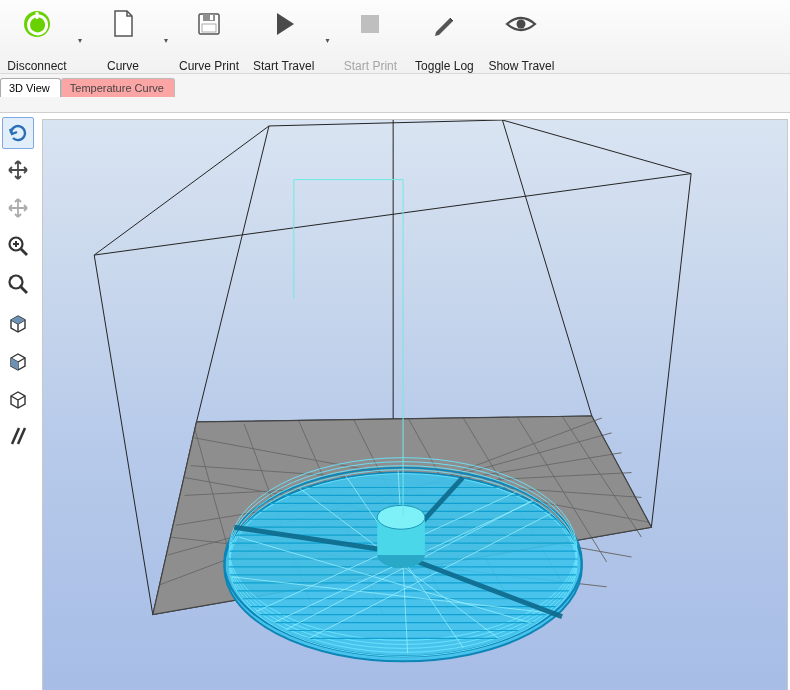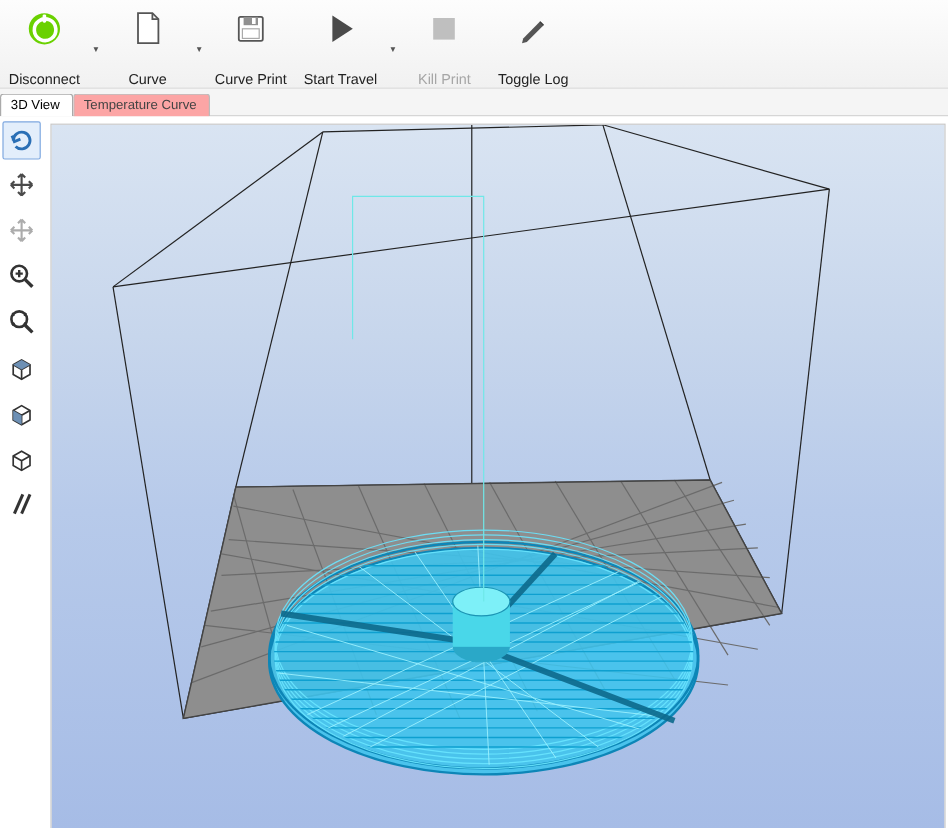--- a/index.html
+++ b/index.html
@@ -65,21 +65,21 @@
     height: 26px;
     font-size: 8px;
     color: #555;
     cursor: pointer;
   }
 
   
   .tabstrip {
     display: flex;
     align-items: flex-end;
-    padding: 0 0 0 0;
+    padding: 0 0 16px 0;
     background: #f5f5f5;
     border-bottom: 1px solid #cfcfcf;
     height: 22px;
   }
   .tab {
     padding: 3px 10px 3px 8px;
     font-size: 11px;
     border: 1px solid #bbb;
     border-bottom: none;
     background: #fca5a5;
@@ -206,36 +206,47 @@
   </div>
 
   <div class="tb-btn disabled">
     <div class="tb-ico-wrap">
       <span>
         <svg width="26" height="26" viewBox="0 0 26 26">
           <rect x="4" y="4" width="18" height="18" fill="#bfbfbf"></rect>
         </svg>
       </span>
     </div>
-    <span class="tb-label">Kill Print</span>
+    <span class="tb-label">Start Print</span>
   </div>
 
   <div class="tb-btn">
     <div class="tb-ico-wrap">
       <span>
         <svg width="28" height="28" viewBox="0 0 28 28">
           <path d="M6 22 L20 8 L23 11 L9 25 L5 26 Z" fill="#555"></path>
           <path d="M20 8 L23 11" stroke="#333" stroke-width="1"></path>
         </svg>
       </span>
     </div>
     <span class="tb-label">Toggle Log</span>
   </div>
 
 
+  <div class="tb-btn">
+    <div class="tb-ico-wrap">
+      <span>
+        <svg width="32" height="24" viewBox="0 0 32 24">
+          <path d="M2 12 Q16 0 30 12 Q16 24 2 12 Z" fill="none" stroke="#4a4a4a" stroke-width="2.2"></path>
+          <circle cx="16" cy="12" r="4.5" fill="#4a4a4a"></circle>
+        </svg>
+      </span>
+    </div>
+    <span class="tb-label">Show Travel</span>
+  </div>
 </div>
 
 <div class="tabstrip">
   <div class="tab active">
     <span>3D View</span>
   </div>
   <div class="tab">
     <span>Temperature Curve</span>
   </div>
 </div>

